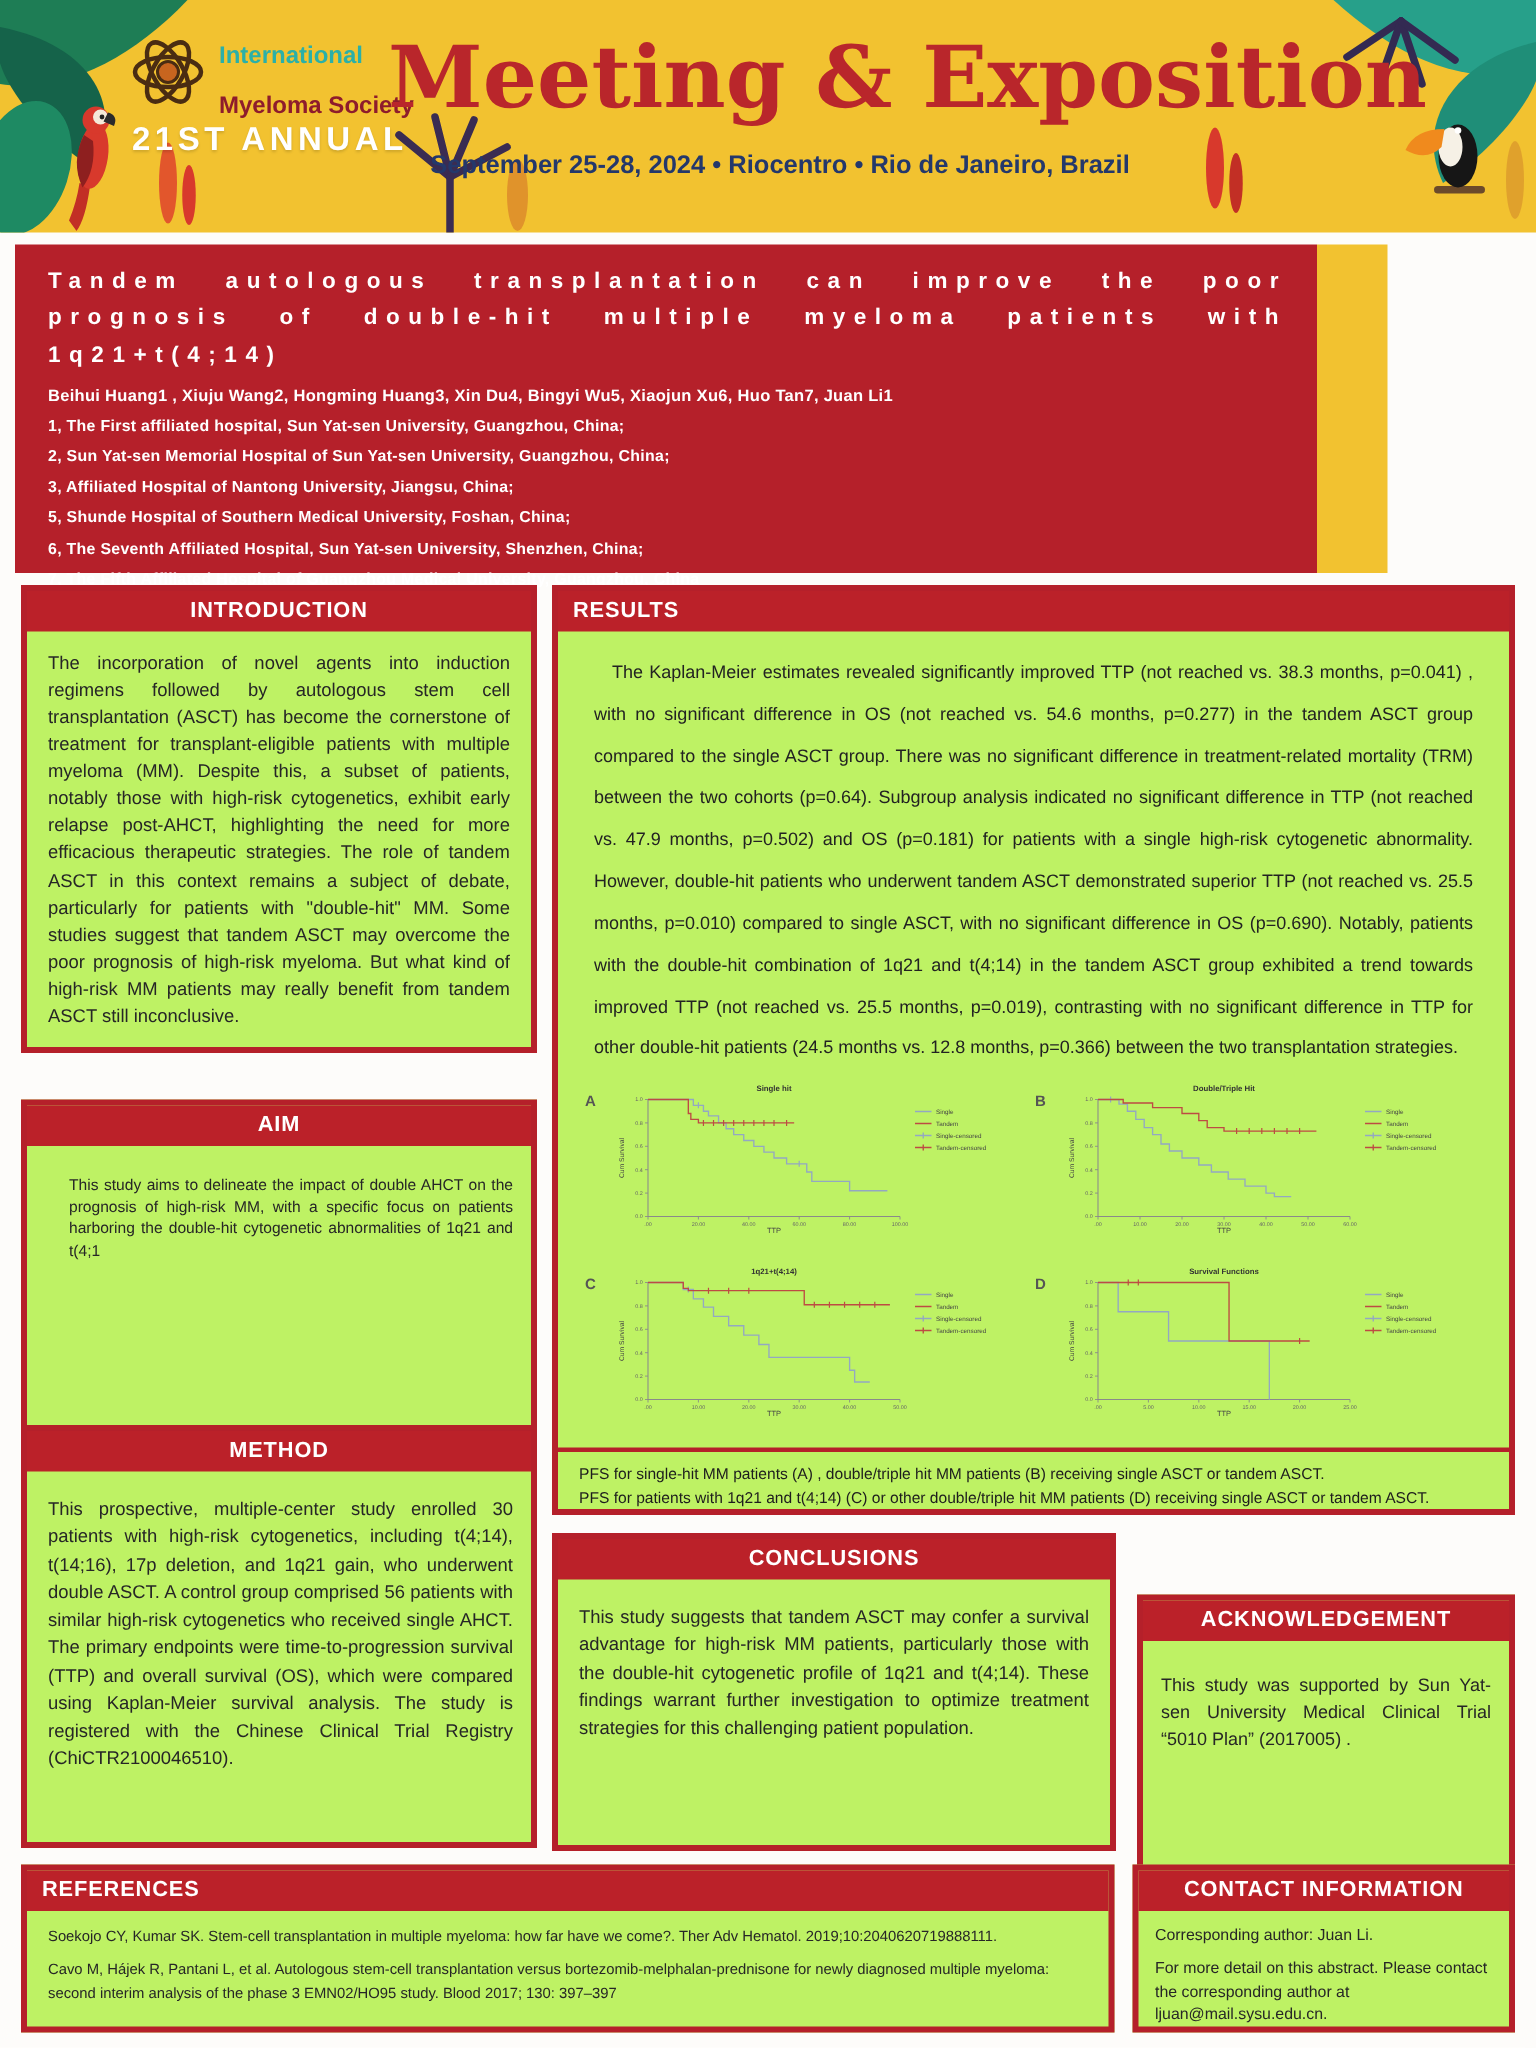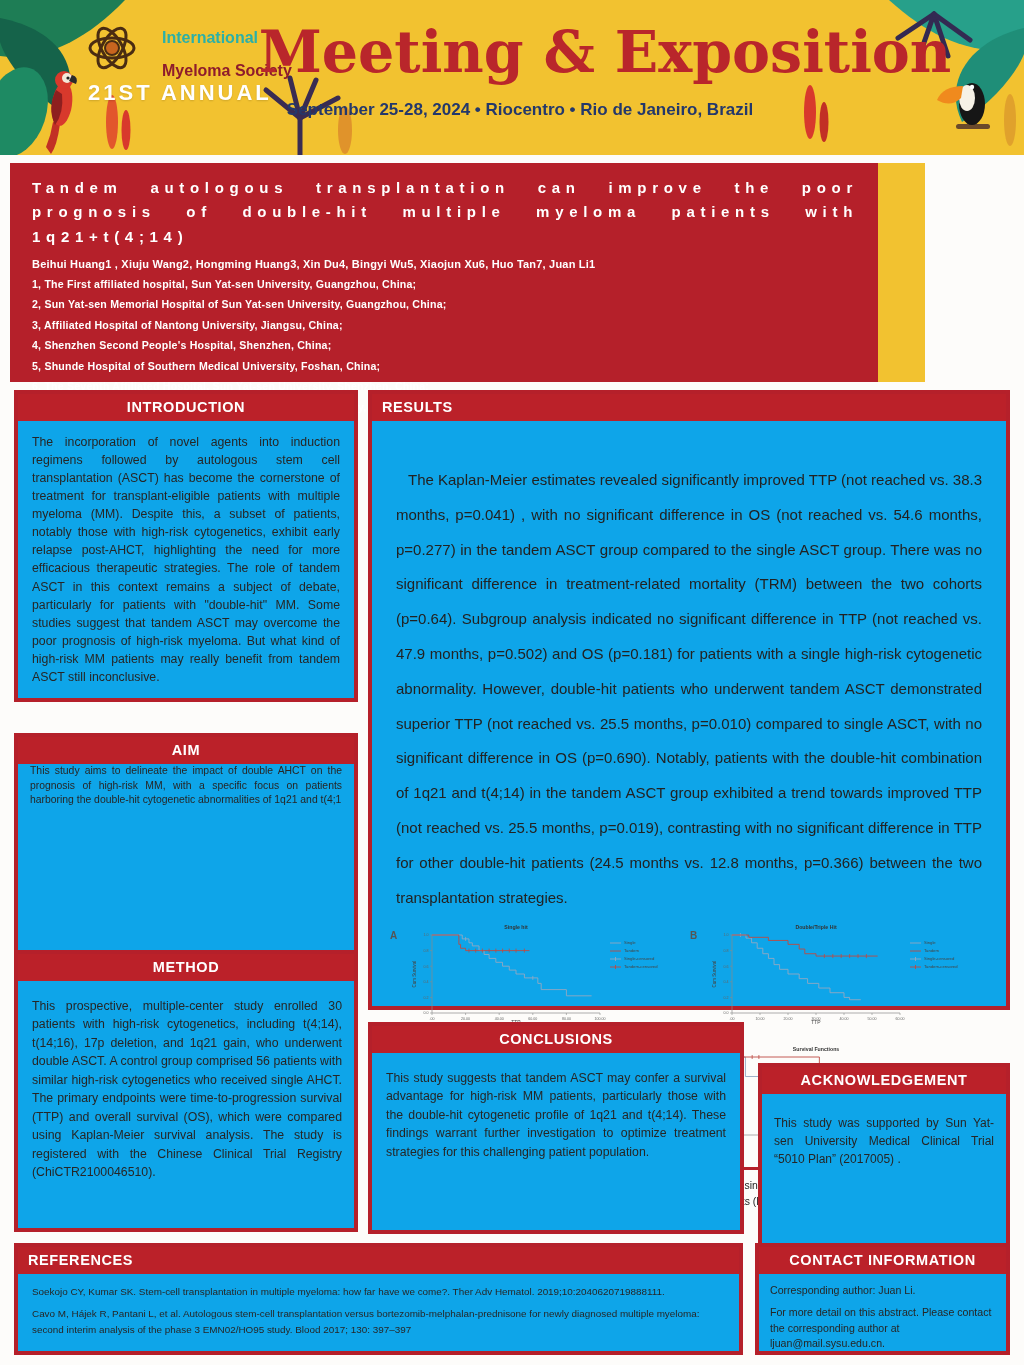--- a/index.html
+++ b/index.html
@@ -6,54 +6,54 @@
     --red:#b5202a; --red2:#bb2129; --yellow:#f2c230; --navy:#24386b;
     --ink:#262626;
   }
   *{margin:0;padding:0;box-sizing:border-box;}
   body{background:#fff;font-family:"Liberation Sans",sans-serif;}
   .poster{position:relative;width:1024px;height:1365px;background:#fdfcfa;overflow:hidden;}
 
   
   .banner{position:absolute;left:0;top:0;width:1024px;height:155px;background:var(--yellow);overflow:hidden;}
   .deco{position:absolute;top:0;}
-  .logo{position:absolute;left:86px;top:22px;display:flex;gap:24px;}
+  .logo{position:absolute;left:86px;top:22px;display:flex;gap:8px;}
   .logo-text{padding-top:8px;line-height:1.05;}
   .logo-line1{color:#2bb0a8;font-weight:bold;font-size:16px;}
   .logo-line2{color:#8e1c2c;font-weight:bold;font-size:16px;margin-top:16px;}
   .logo-annual{position:absolute;left:88px;top:80px;color:#fff;font-weight:bold;font-size:22px;letter-spacing:3px;text-shadow:0 1px 2px rgba(0,0,0,.15);}
   .banner-title{position:absolute;left:240px;top:18px;width:730px;text-align:center;
     font-family:"DejaVu Serif","Liberation Serif",serif;font-weight:bold;font-size:57px;color:#b9262b;}
   .banner-sub{position:absolute;left:230px;top:100px;width:580px;text-align:center;
     color:var(--navy);font-weight:bold;font-size:17px;}
 
   
   .yellow-strip{position:absolute;left:878px;top:163px;width:47px;height:219px;background:var(--yellow);}
   .title-block{position:absolute;left:10px;top:163px;width:868px;height:219px;background:var(--red);color:#fff;padding:13px 20px 10px 22px;}
   .poster-title{font-weight:bold;font-size:15px;letter-spacing:.38em;word-spacing:.55em;line-height:1.62;text-align:justify;}
   .authors{margin-top:9px;font-weight:bold;font-size:11px;letter-spacing:.2px;}
   .affils{margin-top:4px;}
   .affil-line{font-weight:bold;font-size:10.6px;line-height:1.93;letter-spacing:.2px;}
 
   
-  .panel{position:absolute;background:#0ea5e9;border:4px solid var(--red);}
+  .panel{position:absolute;background:#bef264;border:4px solid var(--red);}
   .panel-h{background:var(--red2);color:#fff;font-weight:bold;font-size:14.5px;letter-spacing:.6px;
     text-align:center;padding:5px 10px 6px;}
   .panel-h.left{text-align:left;}
   .panel-b{padding:12px 14px;color:var(--ink);}
   .just{text-align:justify;}
 
   .p-intro{left:14px;top:390px;width:344px;height:312px;}
   .p-intro .panel-b{font-size:12.3px;line-height:1.47;}
   .p-aim{left:14px;top:733px;width:344px;height:244px;}
-  .p-aim .panel-b{font-size:10.4px;line-height:1.4;padding:0 12px;}
+  .p-aim .panel-b{font-size:10.4px;line-height:1.4;padding:20px 12px;margin-left:16px;}
   .p-method{left:14px;top:950px;width:344px;height:282px;}
   .p-method .panel-b{font-size:12.3px;line-height:1.5;padding:16px 12px 12px 14px;}
   .p-results{left:368px;top:390px;width:642px;height:620px;}
-  .p-results .results-text{font-size:15px;line-height:2.32;padding:14px 24px 4px;text-indent:12px;color:#222;margin-top:28px;}
+  .p-results .results-text{font-size:12px;line-height:2.32;padding:14px 24px 4px;text-indent:12px;color:#222;}
   .charts{display:grid;grid-template-columns:300px 300px;padding:2px 0 0 14px;}
   .chart-cell{width:300px;height:122px;}
   .results-caption{border-top:3px solid var(--red);margin-top:2px;padding:8px 14px 6px;font-size:10.4px;line-height:1.5;color:#1d1d1d;}
   .p-concl{left:368px;top:1022px;width:376px;height:212px;}
   .p-concl .panel-b{font-size:12.3px;line-height:1.5;padding:16px 14px;}
   .p-ack{left:758px;top:1063px;width:252px;height:212px;}
   .p-ack .panel-b{font-size:12px;line-height:1.5;padding:20px 12px;}
   .p-refs{left:14px;top:1243px;width:729px;height:112px;}
   .p-refs .panel-b{font-size:9.9px;line-height:1.55;padding:10px 14px;}
   .ref-item{margin-bottom:7px;}
@@ -133,21 +133,20 @@
   </div>
 
   <div class="yellow-strip"></div>
   <div class="title-block">
     <div class="poster-title">Tandem autologous transplantation can improve the poor prognosis of double-hit multiple myeloma patients with 1q21+t(4;14)</div>
     <div class="authors">Beihui Huang1 , Xiuju Wang2, Hongming Huang3, Xin Du4, Bingyi Wu5, Xiaojun Xu6, Huo Tan7, Juan Li1</div>
     <div class="affils">
         <div class="affil-line">1,  The First affiliated hospital, Sun Yat-sen University, Guangzhou, China;</div>
         <div class="affil-line">2,  Sun Yat-sen Memorial Hospital of Sun Yat-sen University, Guangzhou, China;</div>
         <div class="affil-line">3,  Affiliated Hospital of Nantong University, Jiangsu, China;</div>
-        <div class="affil-line">4,  Shenzhen Second People's Hospital, Shenzhen, China;</div>
         <div class="affil-line">5,  Shunde Hospital of Southern Medical University, Foshan, China;</div>
         <div class="affil-line">6,  The Seventh Affiliated Hospital, Sun Yat-sen University, Shenzhen, China;</div>
         <div class="affil-line">7,  The Fifth Affiliated Hospital of Guangzhou Medical University, Guangzhou, China</div>
       </div>
   </div>
 
   <div class="panel p-intro">
     <div class="panel-h">INTRODUCTION</div>
     <div class="panel-b just">The incorporation of novel agents into induction regimens followed by autologous stem cell transplantation (ASCT) has become the cornerstone of treatment for transplant-eligible patients with multiple myeloma (MM). Despite this, a subset of patients, notably those with high-risk cytogenetics, exhibit early relapse post-AHCT, highlighting the need for more efficacious therapeutic strategies. The role of tandem ASCT in this context remains a subject of debate, particularly for patients with "double-hit" MM. Some studies suggest that tandem ASCT may overcome the poor prognosis of high-risk myeloma. But what kind of high-risk MM patients may really benefit from tandem ASCT still inconclusive.</div>
   </div>

